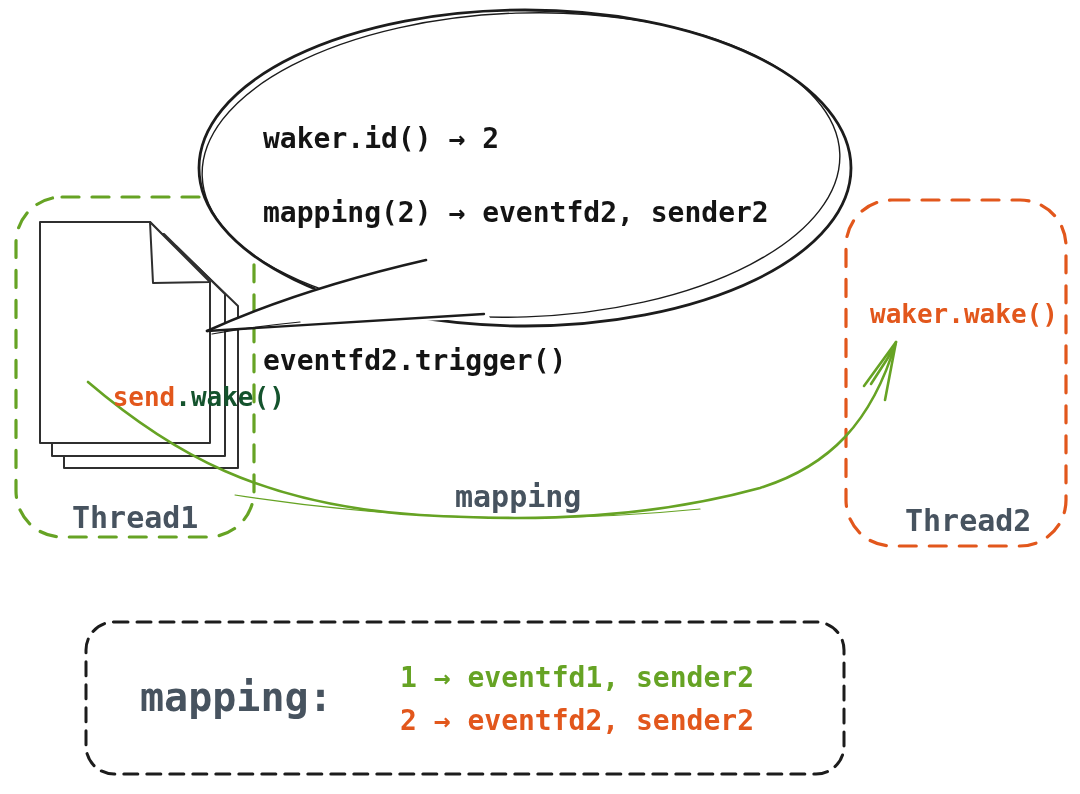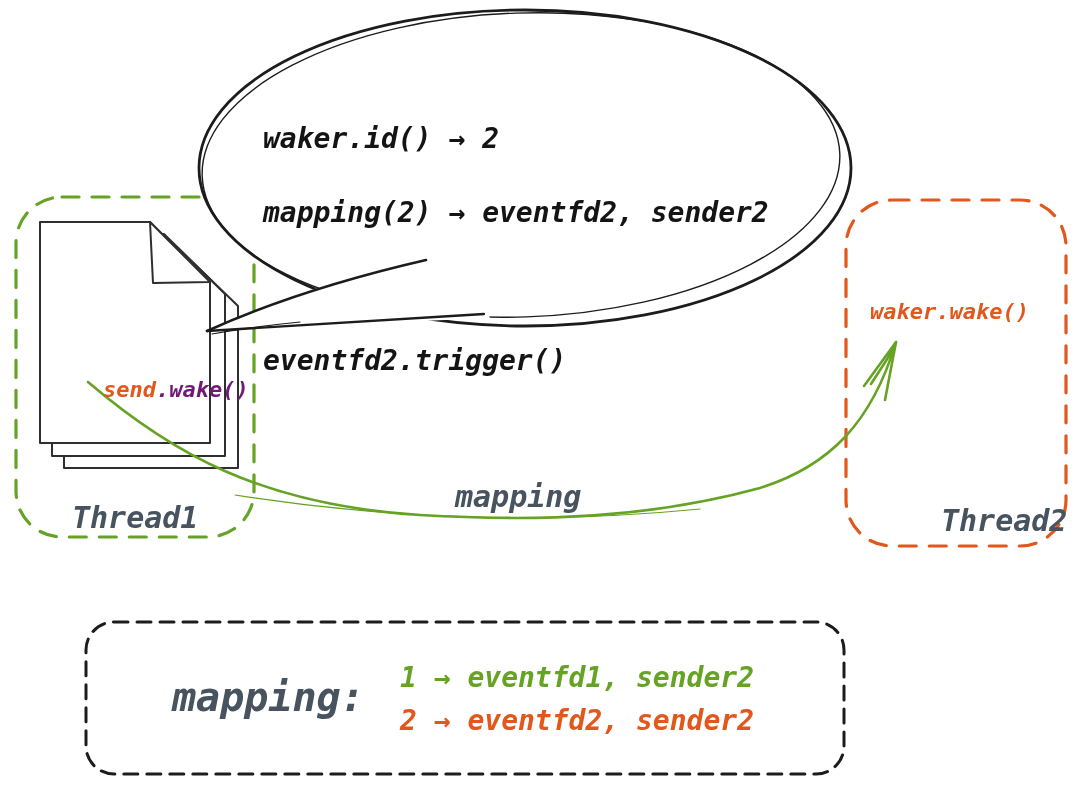--- a/index.html
+++ b/index.html
@@ -2,39 +2,38 @@
 <html style="--green: #66a324; --orange: #e2571c; --slate: #47535f; --ink: #1c1c1c;"><head>
 <meta charset="utf-8">
 <style>
   html,body { margin:0; padding:0; background:#ffffff; }
   .stage {
     position:relative;
     width:1080px; height:794px;
     background:#ffffff;
     overflow:hidden;
     font-family:"DejaVu Sans Mono", monospace;
-    font-style:italic;
   }
   .stage svg { position:absolute; left:0; top:0; }
   .t {
     position:absolute;
     white-space:pre;
     font-weight:bold;
     color:var(--ink);
     font-family:"DejaVu Sans Mono", monospace;
   }
   .bubble-line { font-size:28px; line-height:36px; height:36px; color:#141414; }
-  .code22 { font-size:22px; }
+  .code22 { font-size:26px; }
   .label30 { font-size:30px; color:var(--slate); }
-  .map-label { font-size:40px; color:var(--slate);margin-left:32px; }
+  .map-label { font-size:40px; color:var(--slate); }
   .map-entry { font-size:28px; }
   .map-entry-1 { color:var(--green); }
   .map-entry-2 { color:var(--orange); }
   .orange-txt { color:var(--orange); }
-  .ink-txt { color:#701a75; }
+  .ink-txt { color:#14532d; }
 </style>
 </head>
 <body>
 
 <div class="stage">
 
   <svg width="1080" height="794" viewBox="0 0 1080 794">
 
     <rect x="16" y="197" width="238" height="340" rx="46" ry="46" fill="none" style="stroke:var(--green)" stroke-width="3.2" stroke-dasharray="17 13" stroke-linecap="round"></rect>
 
@@ -75,19 +74,19 @@
   <div class="t code22" style="left:50px; top:352px;">
     <span class="orange-txt">send</span><span class="ink-txt">.wake()</span>
   </div>
 
   <div class="t label30" style="left:72px; top:500px;">Thread1</div>
 
   <div class="t label30" style="left:455px; top:479px;">mapping</div>
 
   <div class="t code22 orange-txt" style="left:870px; top:299px;">waker.wake()</div>
 
-  <div class="t label30" style="left:905px; top:503px;margin-left:36px;">Thread2</div>
+  <div class="t label30" style="left:905px; top:503px;">Thread2</div>
 
   <div class="t map-label" style="left:140px; top:674px;">mapping:</div>
   <div class="t map-entry map-entry-1" style="left:400px; top:661px;">1 → eventfd1, sender2</div>
   <div class="t map-entry map-entry-2" style="left:400px; top:704px;">2 → eventfd2, sender2</div>
 
 </div>
 
 </body></html>

